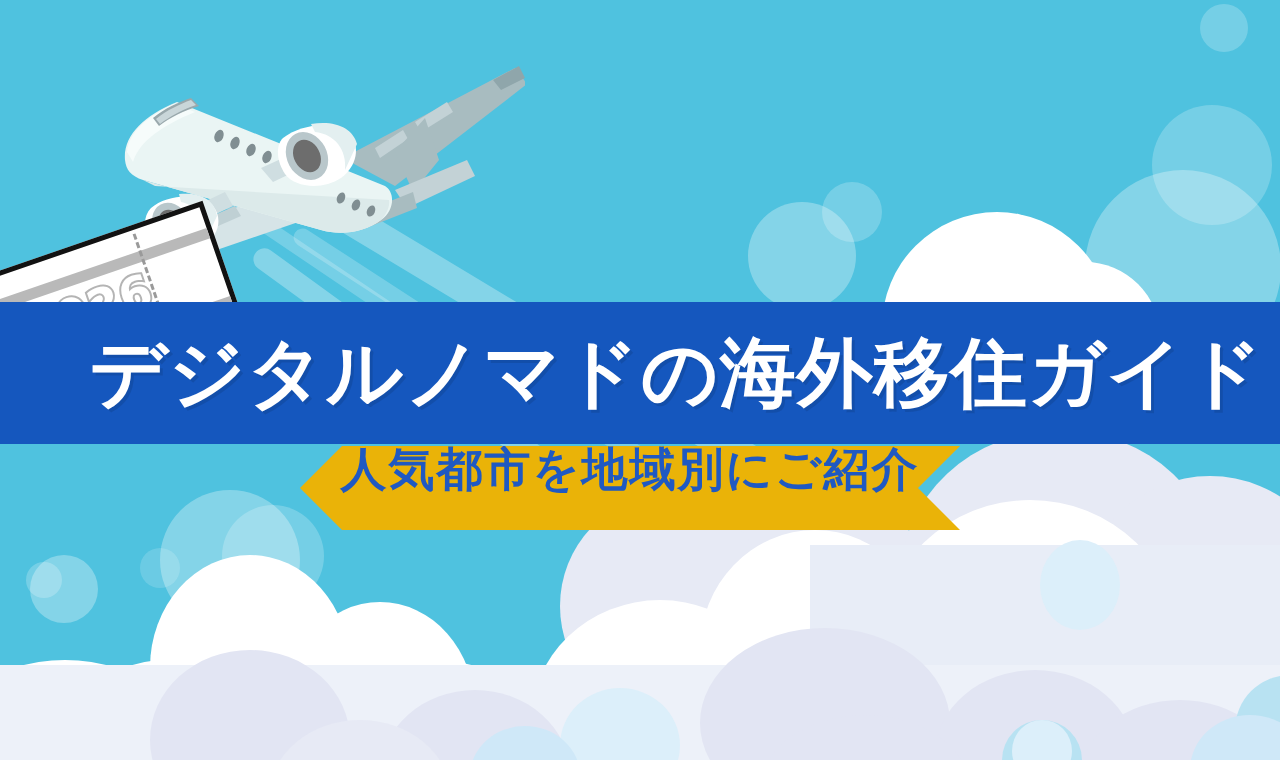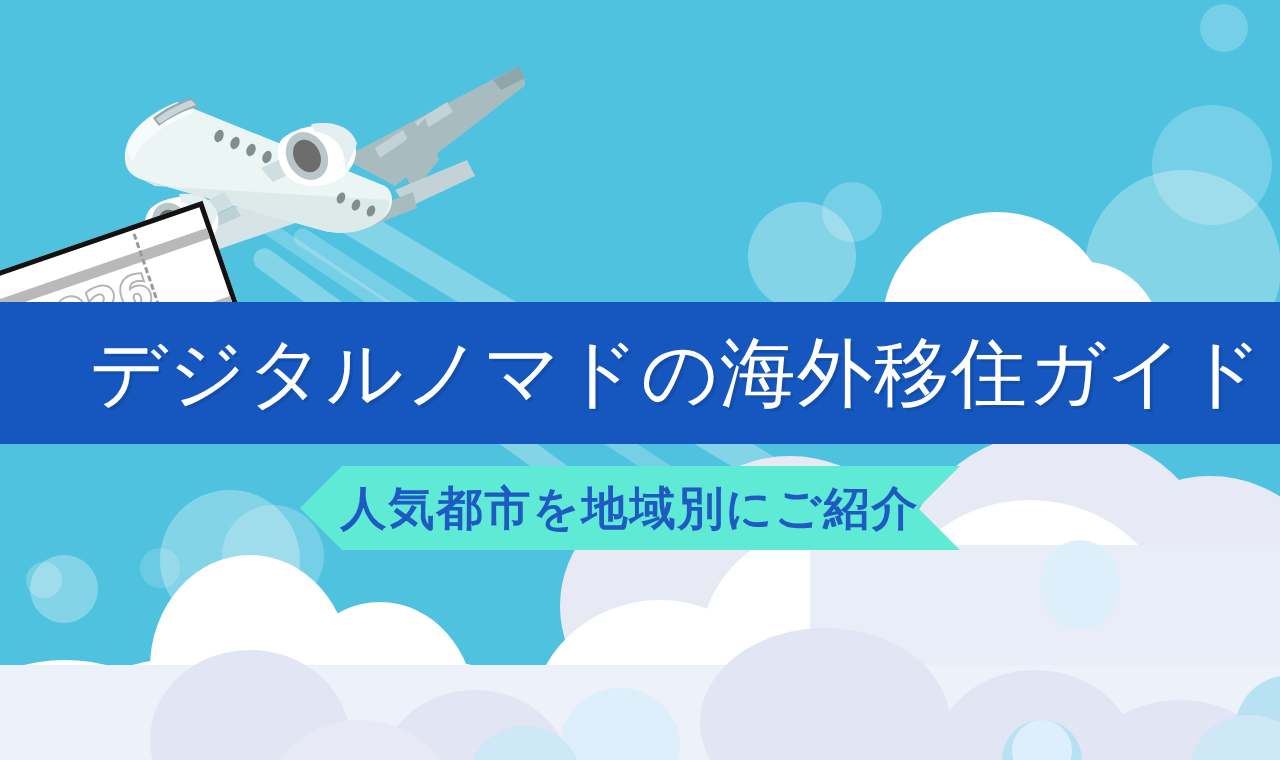--- a/index.html
+++ b/index.html
@@ -142,41 +142,40 @@
     display: flex;
     align-items: center;
     justify-content: flex-end;
     padding-right: 16px;
     box-sizing: border-box;
   }
   .title-text {
     font-family: "DejaVu Sans", "Liberation Sans", sans-serif;
     font-size: 76px;
     line-height: 1;
-    font-weight: 400;
+    font-weight: 700;
     color: #FFFFFF;
     letter-spacing: 1px;
     white-space: nowrap;
     text-shadow: 3px 3px 0 rgba(0,0,0,0.10);
   }
 
   
   .ribbon {
     position: absolute;
     left: 300px;
-    top: 466px;
+    top: 446px;
     width: 660px;
     height: 84px;
-    background: #5eead4;
+    background: #eab308;
     clip-path: polygon(
       42px 0%, 100% 0%, calc(100% - 42px) 50%, 100% 100%,
       42px 100%, 0% 50%
     );
     display: flex;
-    align-items: center;
     justify-content: center;
   }
   .ribbon-text {
     font-family: "DejaVu Sans", "Liberation Sans", sans-serif;
     font-size: 46px;
     line-height: 1;
     font-weight: 700;
     color: #1F59C2;
     letter-spacing: 2px;
     white-space: nowrap;

